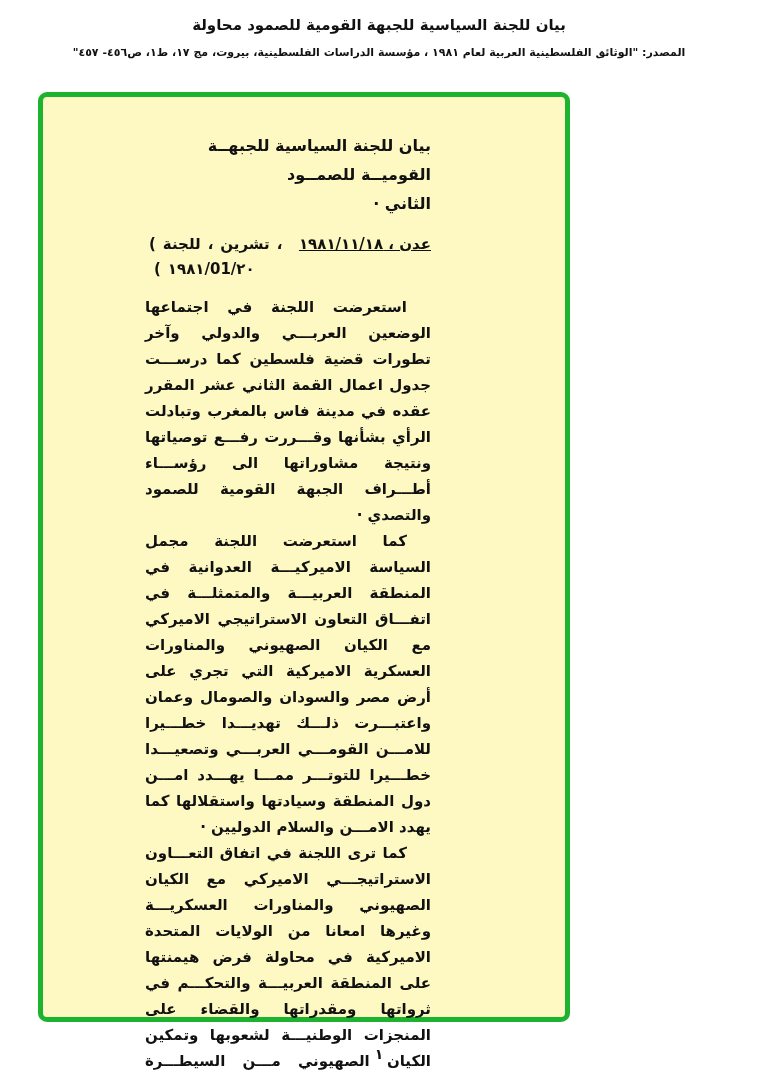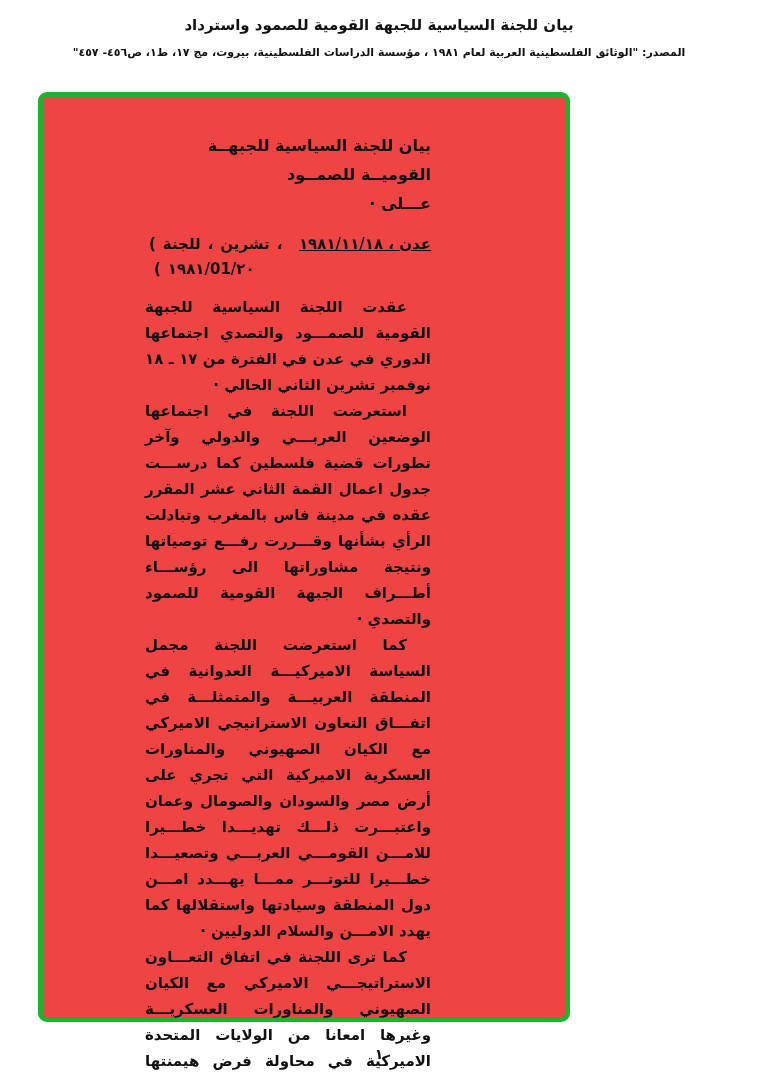--- a/index.html
+++ b/index.html
@@ -37,21 +37,21 @@
   }
   .frame {
     position: absolute;
     left: 38px;
     top: 92px;
     width: 532px;
     height: 930px;
     border: 5px solid #1cb42e;
     border-radius: 9px;
     box-sizing: border-box;
-    background: #ef4444;
+    background: #fef9c3;
   }
   .frame-inner {
     direction: rtl;
     padding: 34px 134px 0 102px; 
   }
   .doc-title {
     font-size: 16px;
     font-weight: bold;
     line-height: 29px;
     text-align: right;
@@ -101,30 +101,30 @@
     text-align: center;
     font-size: 14px;
     font-weight: bold;
   }
 </style>
 </head>
 <body>
 
 <div class="page">
 
-  <div class="top-header">بيان للجنة السياسية للجبهة القومية للصمود واسترداد</div>
+  <div class="top-header">بيان للجنة السياسية للجبهة القومية للصمود محاولة</div>
 
   <div class="source-line">المصدر: "الوثائق الفلسطينية العربية لعام ١٩٨١ ، مؤسسة الدراسات الفلسطينية، بيروت، مج ١٧، ط١، ص٤٥٦- ٤٥٧"</div>
 
   <div class="frame">
     <div class="frame-inner">
 
       <div class="doc-title">
         <div>بيان للجنة السياسية للجبهــة القوميــة للصمــود</div>
-        <div>عـــلى ·</div>
+        <div>الثاني ·</div>
       </div>
 
       <div class="dateline">
         <span class="place-date">عدن ، ١٩٨١/١١/١٨</span>
 
         <span class="attribution">
           <span class="attr-row">
             <span>(</span>
             <span>للجنة</span>
             <span>،</span>
@@ -132,21 +132,20 @@
             <span>،</span>
           </span>
           <span class="attr-row attr-row2">
             <span>(</span>
             <span>١٩٨١/01/٢٠</span>
           </span>
         </span>
       </div>
 
       <div class="body-text">
-        <p>عقدت اللجنة السياسية للجبهة القومية للصمـــود والتصدي اجتماعها الدوري في عدن في الفترة من ١٧ ـ ١٨ نوفمبر تشرين الثاني الحالي ·</p>
         <p>استعرضت اللجنة في اجتماعها الوضعين العربـــي والدولي وآخر تطورات قضية فلسطين كما درســـت جدول اعمال القمة الثاني عشر المقرر عقده في مدينة فاس بالمغرب وتبادلت الرأي بشأنها وقـــررت رفـــع توصياتها ونتيجة مشاوراتها الى رؤســـاء أطـــراف الجبهة القومية للصمود والتصدي ·</p>
         <p>كما استعرضت اللجنة مجمل السياسة الاميركيـــة العدوانية في المنطقة العربيـــة والمتمثلـــة في اتفـــاق التعاون الاستراتيجي الاميركي مع الكيان الصهيوني والمناورات العسكرية الاميركية التي تجري على أرض مصر والسودان والصومال وعمان واعتبـــرت ذلـــك تهديـــدا خطـــيرا للامـــن القومـــي العربـــي وتصعيـــدا خطـــيرا للتوتـــر ممـــا يهـــدد امـــن دول المنطقة وسيادتها واستقلالها كما يهدد الامـــن والسلام الدوليين ·</p>
         <p>كما ترى اللجنة في اتفاق التعـــاون الاستراتيجـــي الاميركي مع الكيان الصهيوني والمناورات العسكريـــة وغيرها امعانا من الولايات المتحدة الاميركية في محاولة فرض هيمنتها على المنطقة العربيـــة والتحكـــم في ثرواتها ومقدراتها والقضاء على المنجزات الوطنيـــة لشعوبها وتمكين الكيان الصهيوني مـــن السيطـــرة سياسيا واقتصاديا وعسكريا على الامة العربية كمـــا انها ترى في هذه السياسة الاميركية واتفاق التعـــاون الاستراتيجي تقويضا لاسس السلام العادل في الشرق الاوسط الذي لن يتحقـــق الا عبـــر دحـــر الاحتـــلال الاسرائيلي عن جميع الاراضي العربية والفلسطينيـــة المحتلة واسترداد الحقوق الوطنية الثابتة للشعـــب</p>
       </div>
 
     </div>
   </div>
 
   <div class="page-number">١</div>
 

